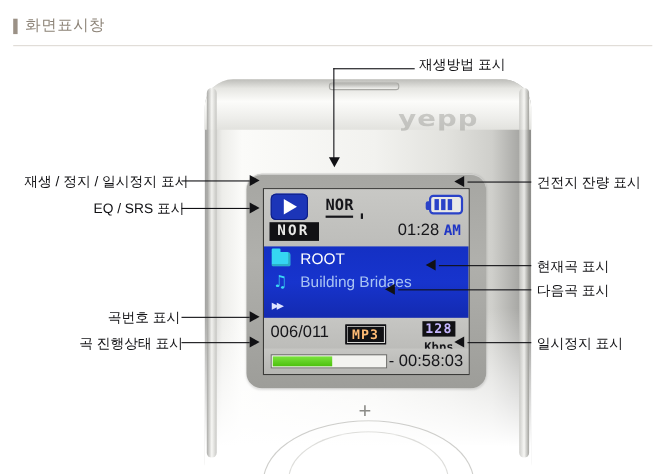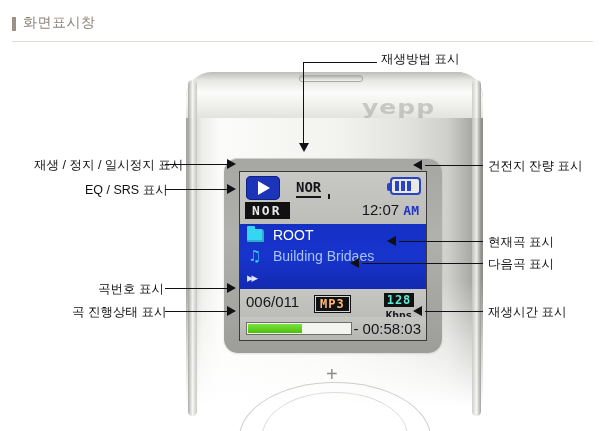--- a/index.html
+++ b/index.html
@@ -212,21 +212,21 @@
     font-family:"DejaVu Sans Mono","Liberation Mono",monospace;
     font-size:12px;font-weight:bold;letter-spacing:1px;
     padding:1px 5px;
     border:1px solid #111114;
     box-shadow:inset 0 0 0 1px #d6d6d3;
   }
   .bitrate{
     position:absolute;right:5px;top:1px;text-align:center;width:44px;
   }
   .bitrate .num{
-    display:inline-block;background:#111114;color:#5eead4;
+    display:inline-block;background:#111114;color:#c4b5fd;
     font-family:"DejaVu Sans Mono","Liberation Mono",monospace;
     font-size:12px;font-weight:bold;padding:0 3px;letter-spacing:1px;
   }
   .bitrate .unit{
     display:block;font-family:"DejaVu Sans Mono","Liberation Mono",monospace;
     font-size:11px;font-weight:bold;color:#16161a;letter-spacing:0px;
     margin-top:1px;
   }
 
   
@@ -308,21 +308,21 @@
           <span class="bat-bars">
             <i></i>
               <i></i>
               <i></i>
           </span>
         </div>
 
         <div class="eq-badge">NOR</div>
 
         <div class="clock">
-          <span>12:07</span>
+          <span>01:28</span>
           <span class="ampm">AM</span>
         </div>
       </div>
 
       <div class="lcd-list">
         <div class="list-row">
           <span class="ico">
               <i class="ico-folder"></i>
             </span>
           <span class="row-label">ROOT</span>
@@ -357,21 +357,21 @@
       </div>
 
     </div>
   </div>
 
   <div class="anno" style="left:381px;top:51px;">재생방법 표시</div>
   <div class="line" style="left:303px;top:62px;width:74px;"></div>
   <div class="vline" style="left:303px;top:62px;height:82px;"></div>
   <div class="arrow-d" style="left:299px;top:143px;"></div>
 
-  <div class="anno anno-l" style="left:22px;top:157px;margin-left:12px;">재생 / 정지 / 일시정지 표시</div>
+  <div class="anno anno-l" style="left:22px;top:157px;">재생 / 정지 / 일시정지 표시</div>
   <div class="line" style="left:165px;top:164px;width:62px;"></div>
   <div class="arrow-r" style="left:227px;top:159px;"></div>
 
   <div class="anno anno-l" style="left:85px;top:182px;">EQ / SRS 표시</div>
   <div class="line" style="left:165px;top:189px;width:62px;"></div>
   <div class="arrow-r" style="left:227px;top:184px;"></div>
 
   <div class="anno anno-l" style="left:98px;top:281px;">곡번호 표시</div>
   <div class="line" style="left:165px;top:288px;width:62px;"></div>
   <div class="arrow-r" style="left:227px;top:283px;"></div>
@@ -385,17 +385,17 @@
   <div class="arrow-l" style="left:413px;top:160px;"></div>
 
   <div class="anno" style="left:488px;top:234px;">현재곡 표시</div>
   <div class="line" style="left:399px;top:241px;width:84px;"></div>
   <div class="arrow-l" style="left:387px;top:236px;"></div>
 
   <div class="anno" style="left:488px;top:256px;">다음곡 표시</div>
   <div class="line" style="left:362px;top:263px;width:121px;"></div>
   <div class="arrow-l" style="left:350px;top:258px;"></div>
 
-  <div class="anno" style="left:488px;top:304px;">재생시간 표시</div>
+  <div class="anno" style="left:488px;top:304px;">일시정지 표시</div>
   <div class="line" style="left:425px;top:311px;width:58px;"></div>
   <div class="arrow-l" style="left:413px;top:306px;"></div>
 
 </div>
 
 </body></html>

